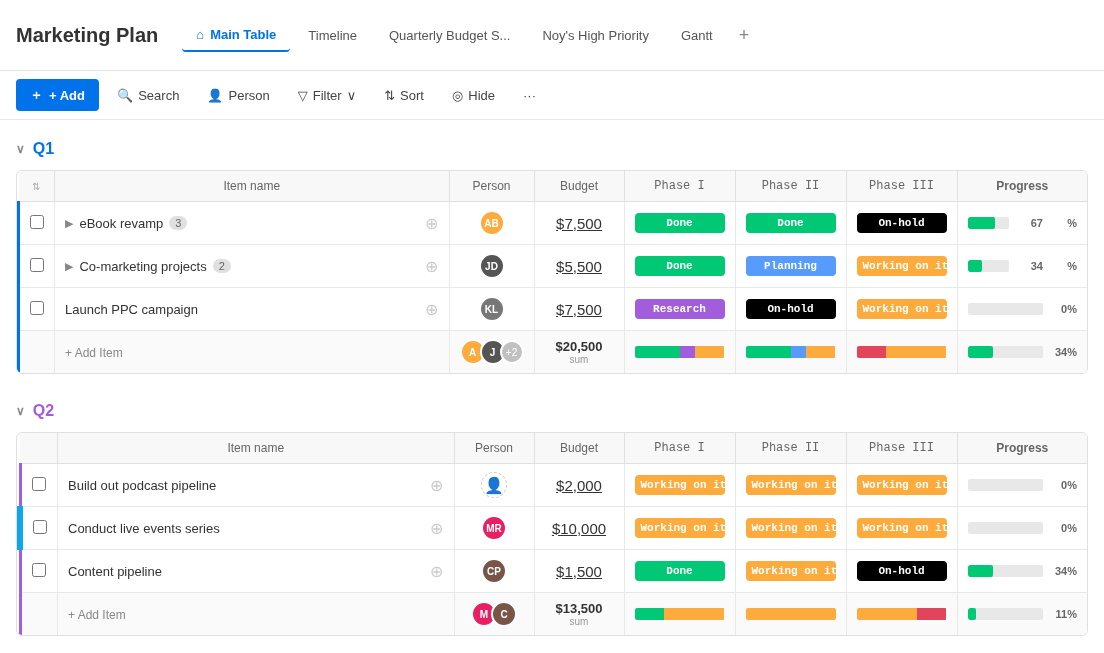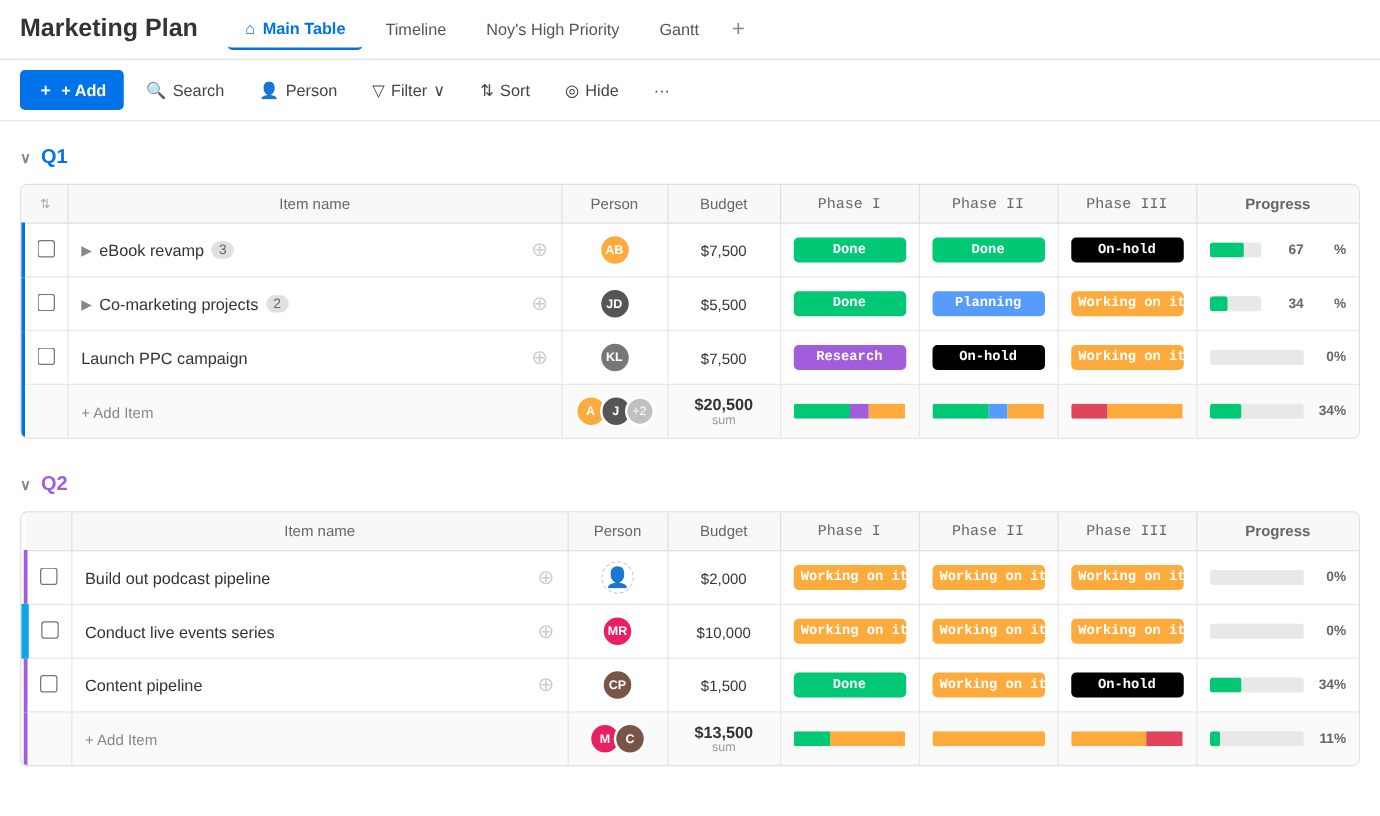--- a/index.html
+++ b/index.html
@@ -1,19 +1,19 @@
 <!DOCTYPE html>
 <html><head>
   <meta charset="utf-8">
   <style>
     * { box-sizing: border-box; margin: 0; padding: 0; }
     body { font-family: -apple-system, BlinkMacSystemFont, 'Segoe UI', sans-serif; background: #fff; color: #333; font-size: 13px; }
     
     
-    .app-header { display: flex; align-items: center; padding: 0 16px; height: 48px; border-bottom: 1px solid #e0e0e0; }
+    .app-header { display: flex; align-items: center; padding: 0 16px; height: 71px; border-bottom: 1px solid #e0e0e0; }
     .app-title { font-size: 20px; font-weight: 700; margin-right: 24px; }
     .tabs { display: flex; align-items: center; gap: 4px; }
     .tab { padding: 8px 14px; cursor: pointer; border-radius: 4px; color: #555; font-size: 13px; display: flex; align-items: center; gap: 6px; text-decoration: none; }
     .tab.active { color: #0073ea; border-bottom: 2px solid #0073ea; font-weight: 600; }
     .tab-add { color: #888; font-size: 18px; padding: 4px 8px; cursor: pointer; }
     
     
     .toolbar { display: flex; align-items: center; padding: 8px 16px; gap: 8px; border-bottom: 1px solid #e8e8e8; }
     .btn-add { background: #0073ea; color: #fff; border: none; border-radius: 4px; padding: 7px 14px; cursor: pointer; font-size: 13px; font-weight: 600; display: flex; align-items: center; gap: 6px; }
     .toolbar-btn { display: flex; align-items: center; gap: 5px; padding: 6px 10px; border-radius: 4px; cursor: pointer; color: #444; font-size: 13px; border: none; background: none; }
@@ -51,21 +51,21 @@
     .sub-count { background: #e0e0e0; border-radius: 10px; padding: 1px 6px; font-size: 11px; color: #666; }
     .add-icon { color: #ccc; cursor: pointer; margin-left: auto; font-size: 16px; }
     
     .avatar { width: 26px; height: 26px; border-radius: 50%; display: inline-flex; align-items: center; justify-content: center; font-size: 10px; font-weight: 600; color: #fff; }
     .avatar-group { display: flex; justify-content: center; align-items: center; }
     .avatar-group .avatar { margin-left: -6px; border: 2px solid #fff; }
     .avatar-group .avatar:first-child { margin-left: 0; }
     .avatar-count { background: #c0c0c0; color: #fff; font-size: 10px; border-radius: 50%; width: 24px; height: 24px; display: inline-flex; align-items: center; justify-content: center; margin-left: -6px; border: 2px solid #fff; }
     .avatar-empty { width: 26px; height: 26px; border-radius: 50%; border: 1.5px dashed #ccc; display: inline-flex; align-items: center; justify-content: center; color: #ccc; font-size: 16px; }
     
-    .budget { font-size: 12px; }
+    .budget { font-size: 15px; text-decoration: underline; }
     .sum-label { font-size: 10px; color: #999; display: block; }
     
     .phase-badge { border-radius: 4px; padding: 4px 6px; font-size: 11px; font-weight: 600; color: #fff; text-align: center; white-space: nowrap; display: inline-block; width: 90px; }
     .phase-done { background: #00c875; }
     .phase-onhold { background: #000000; }
     .phase-planning { background: #579bfc; }
     .phase-working { background: #fdab3d; }
     .phase-research { background: #a25ddc; }
     
     
@@ -87,20 +87,23 @@
 
 <div class="app-header">
   <div class="app-title">Marketing Plan</div>
   <div class="tabs">
     <a class="tab active">
       <span>⌂</span>
       <span>Main Table</span>
     </a>
     <a class="tab">
       <span>Timeline</span>
+    </a>
+    <a class="tab">
+      <span>Quarterly Budget S...</span>
     </a>
     <a class="tab">
       <span>Noy's High Priority</span>
     </a>
     <a class="tab">
       <span>Gantt</span>
     </a>
     <span class="tab-add">+</span>
   </div>
 </div>

